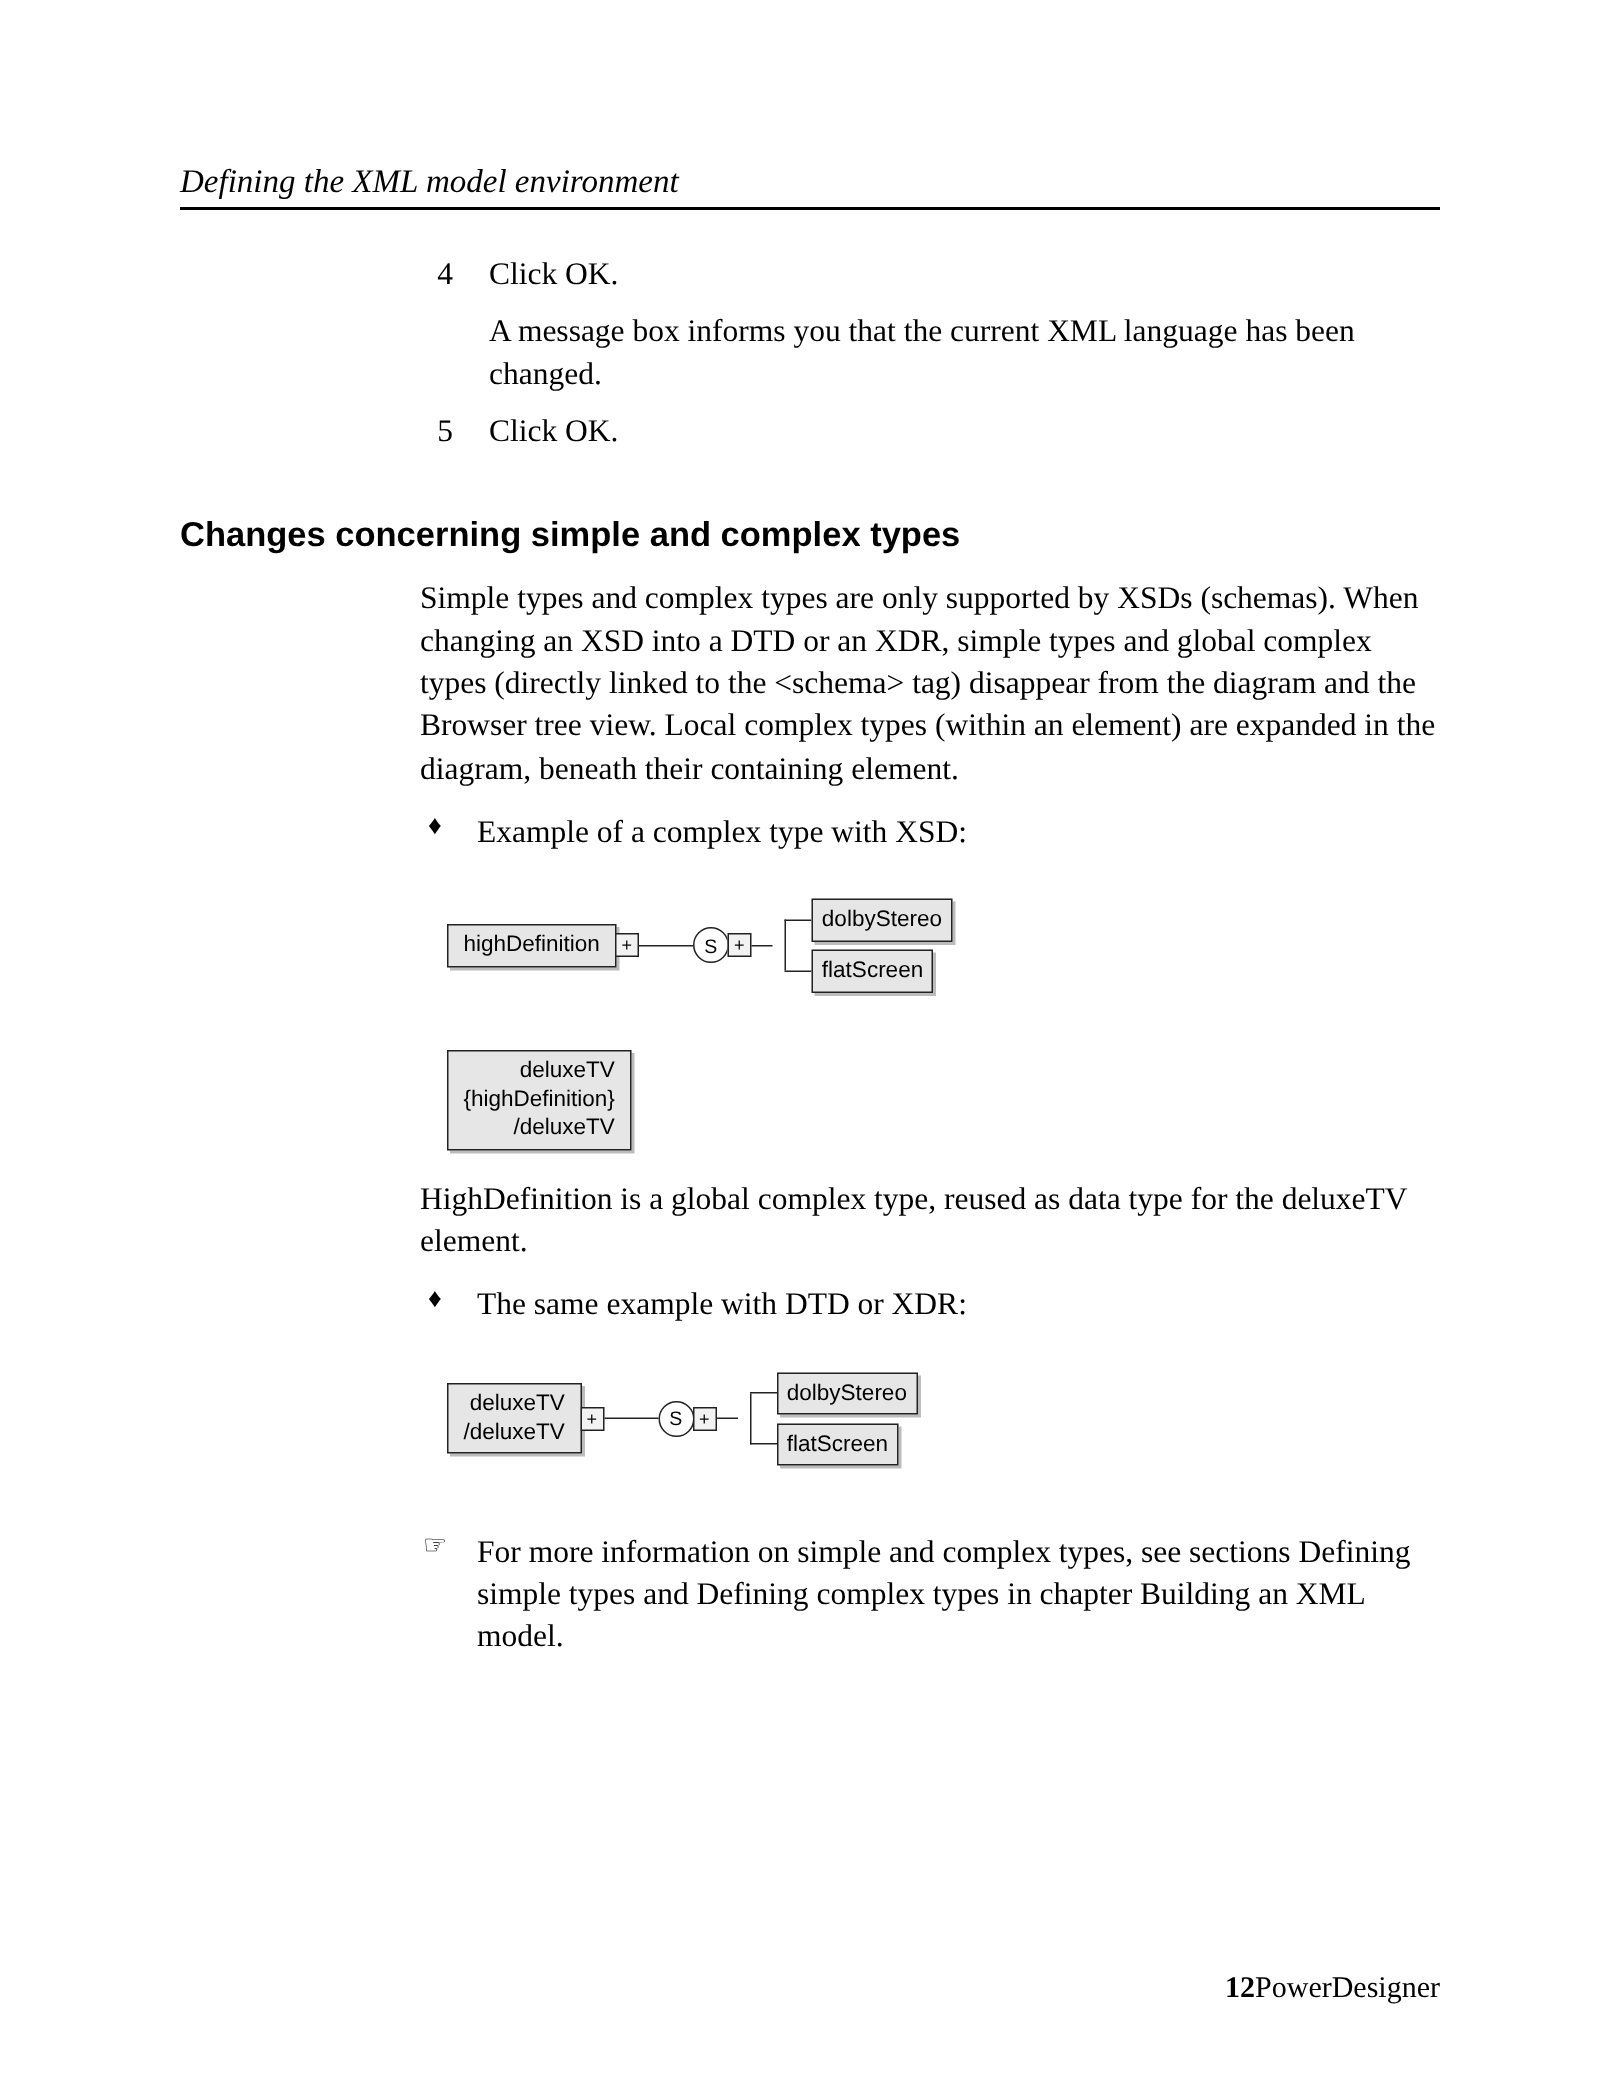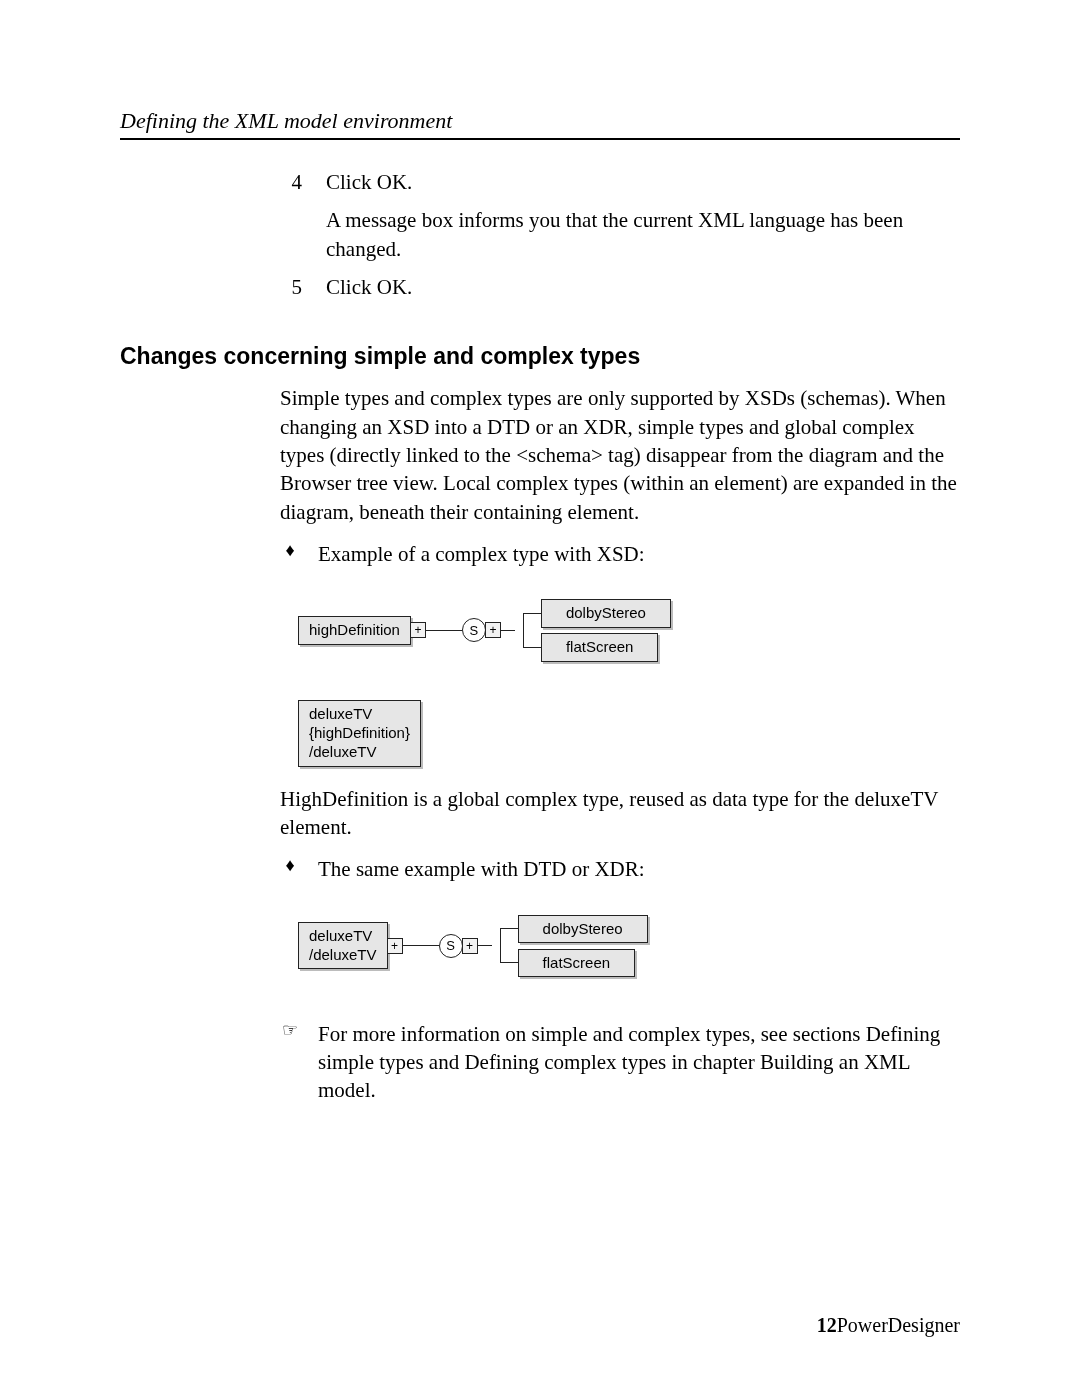--- a/index.html
+++ b/index.html
@@ -94,29 +94,29 @@
   }
   .dg .row {
     display: flex;
     align-items: center;
     position: relative;
   }
   .boxA {
     border: 1px solid #222;
     background: #e6e6e6;
     padding: 4px 10px;
-    text-align: left;
+    text-align: right;
     box-shadow: 2px 2px 0 #bcbcbc;
     font-size: 15px;
     line-height: 1.25;
   }
   .boxB {
     border: 1px solid #222;
     background: #e6e6e6;
-    padding: 3px 24px;
+    padding: 3px 6px;
     box-shadow: 2px 2px 0 #bcbcbc;
     font-size: 15px;
     white-space: nowrap;
     display: inline-block;
   }
   .plus {
     width: 14px;
     height: 14px;
     border: 1px solid #222;
     display: flex;

